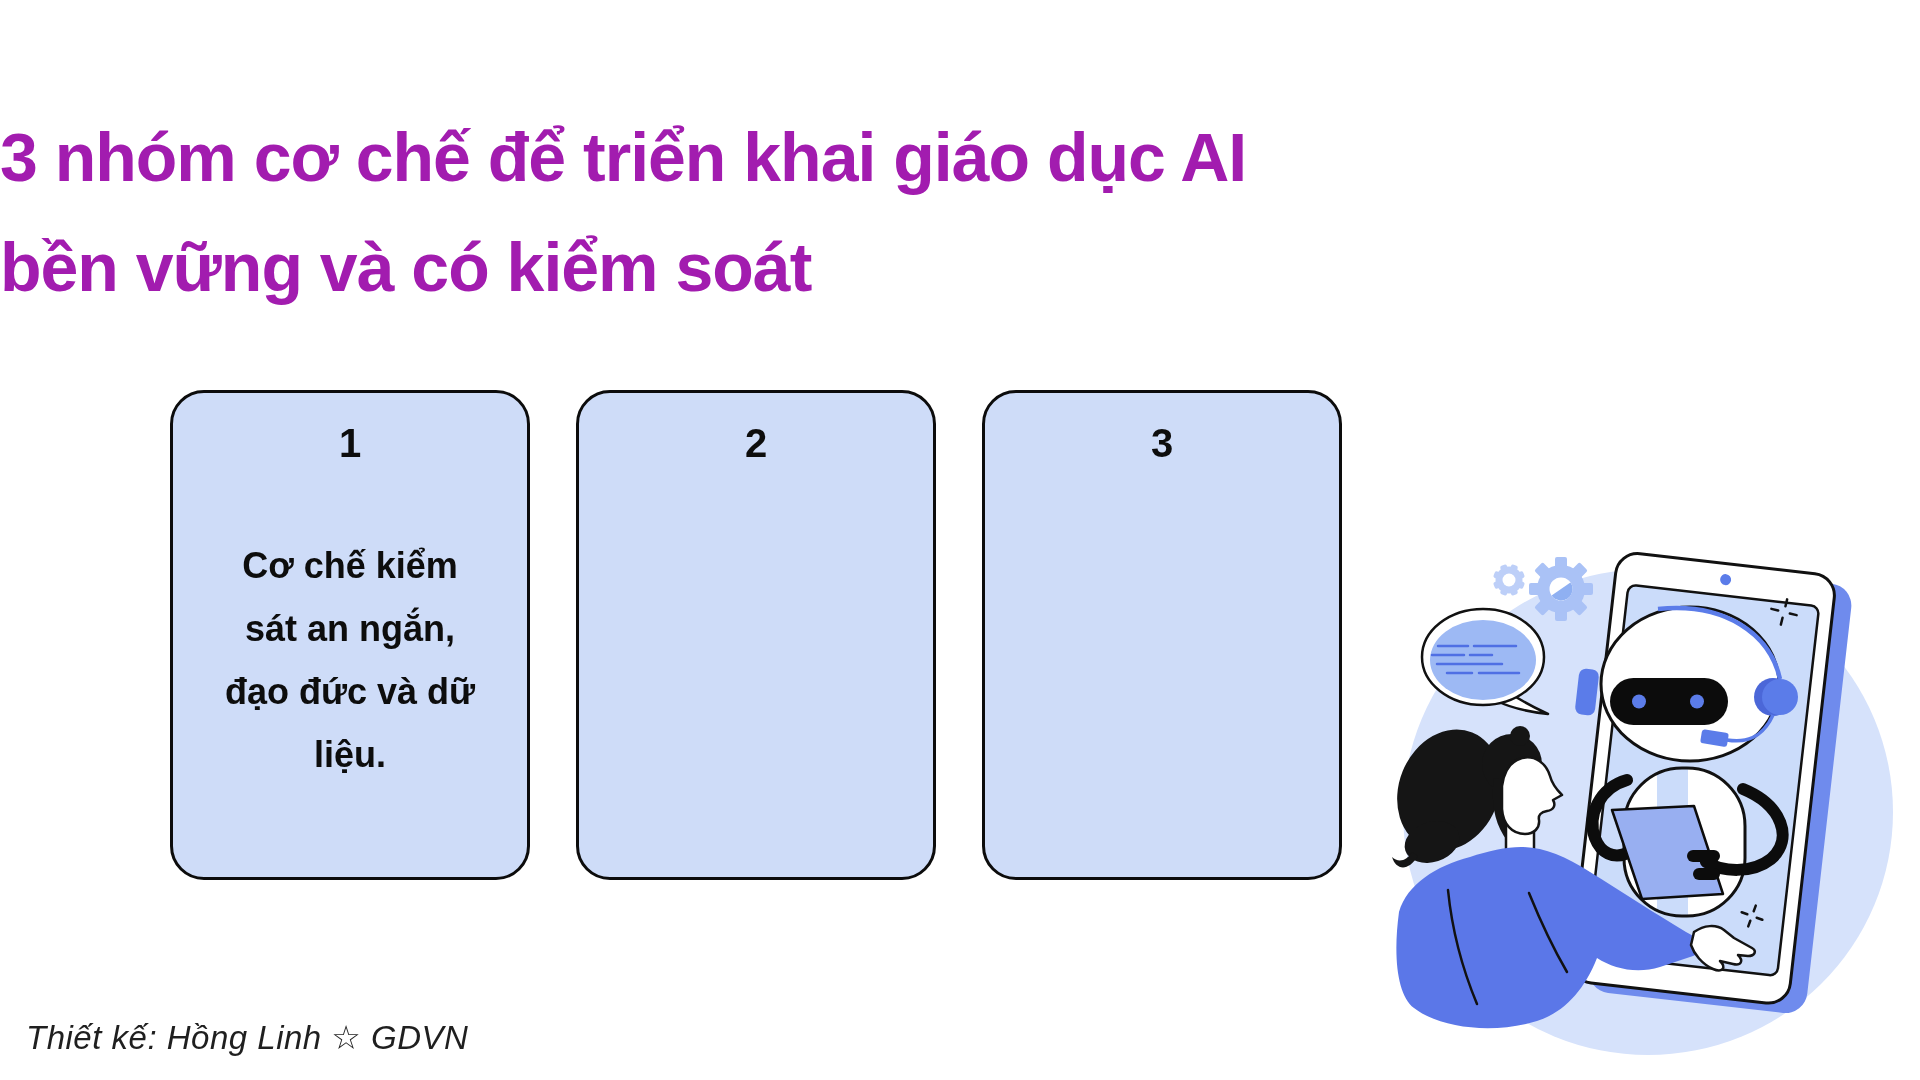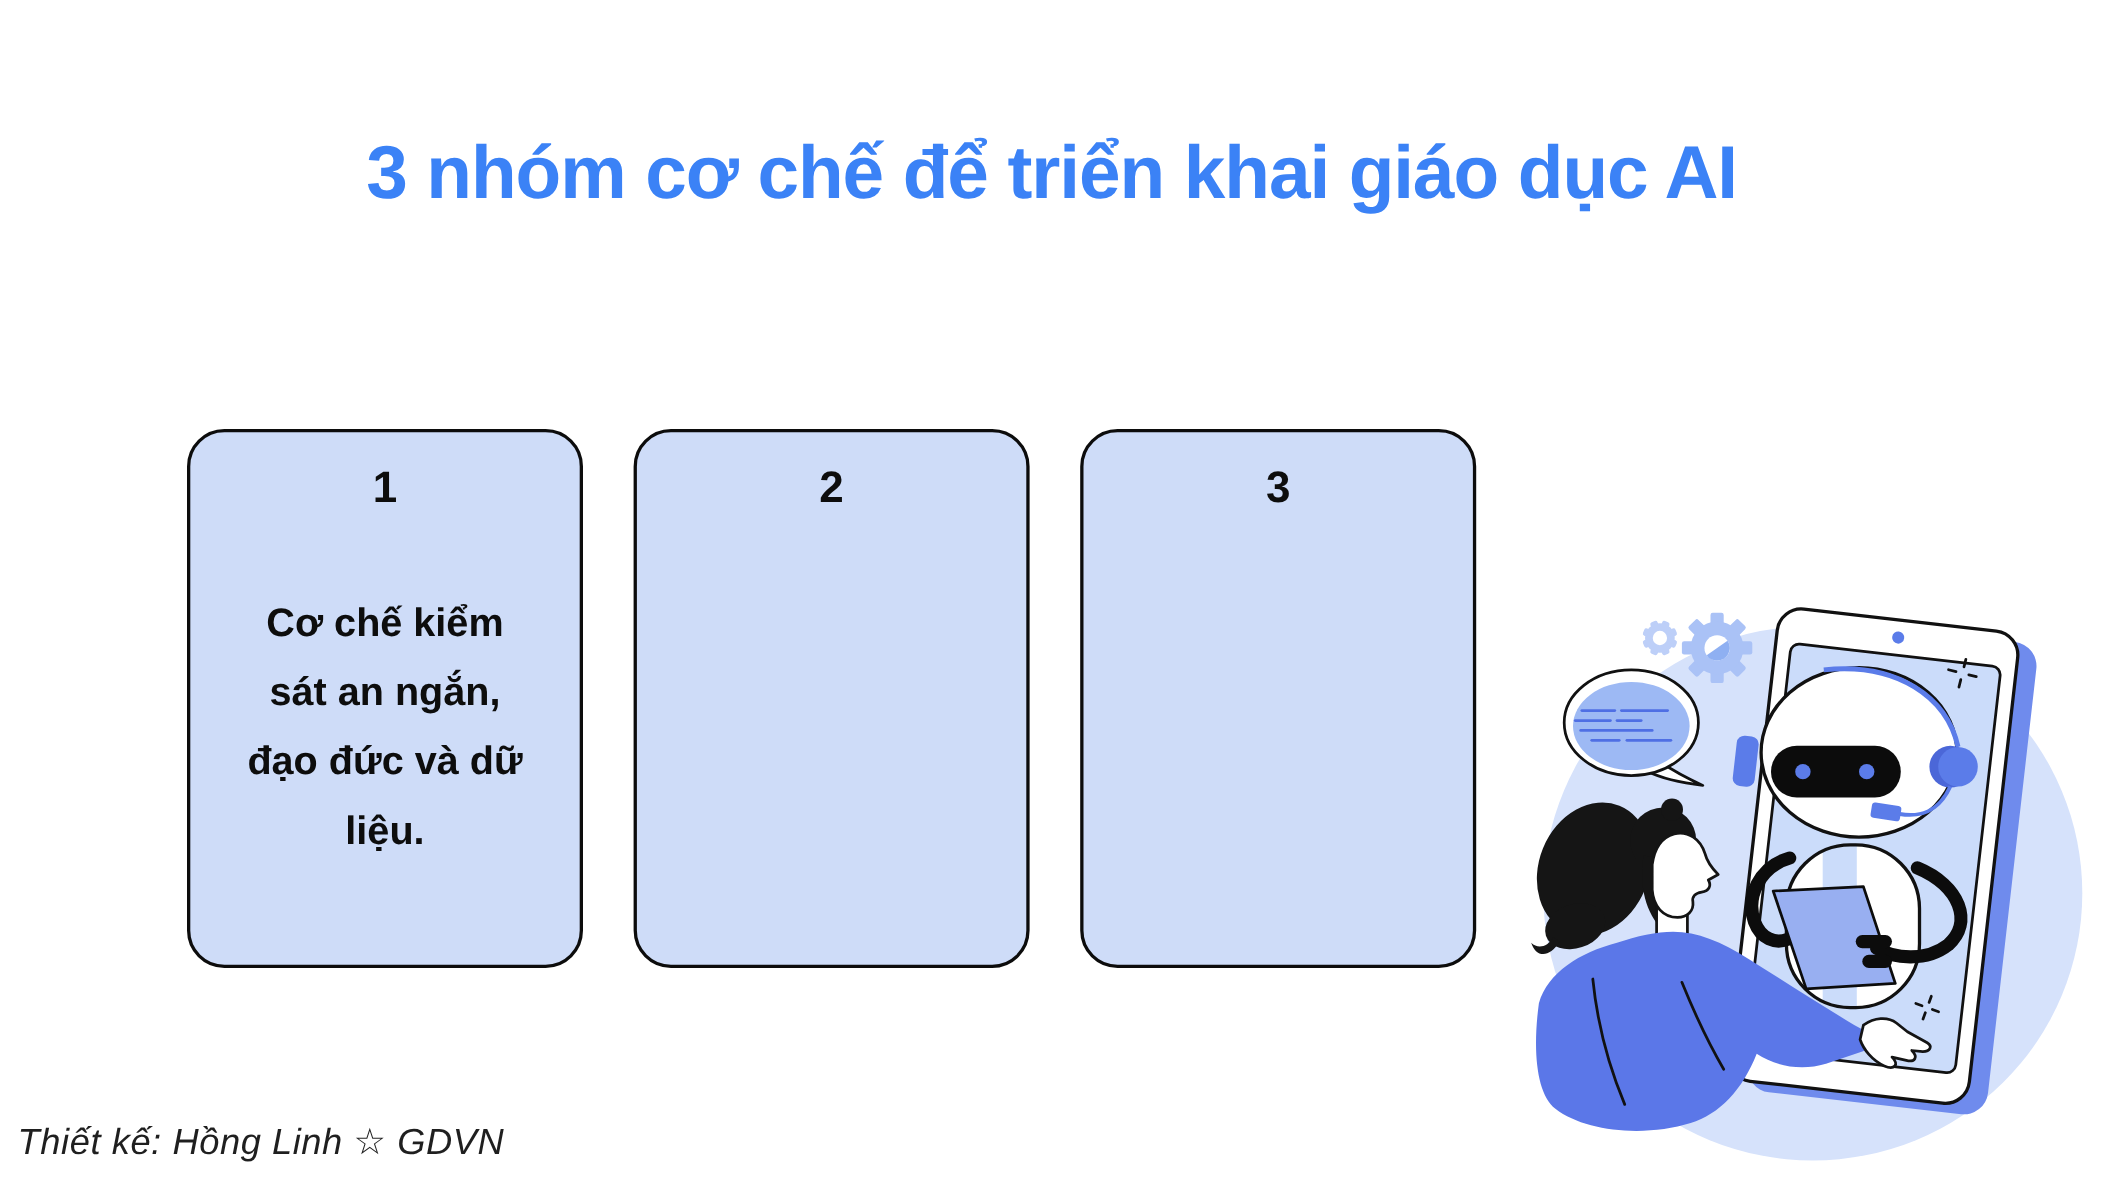--- a/index.html
+++ b/index.html
@@ -3,21 +3,21 @@
 <meta charset="utf-8">
 <style>
   html,body{margin:0;padding:0;}
   body{
     width:1920px;height:1080px;position:relative;overflow:hidden;
     background:#ffffff;
     font-family:"Liberation Sans","DejaVu Sans",sans-serif;
   }
   .title{
     position:absolute;left:0;top:102px;width:1912px;
-    text-align:center;color:#3b82f6;
+    text-align:left;color:#a21caf;
     font-size:68px;font-weight:800;line-height:110px;letter-spacing:-1px;
   }
   .cards-row{
     position:absolute;left:170px;top:390px;
     display:flex;gap:46px;
   }
   .card{
     box-sizing:border-box;width:360px;height:490px;
     background:#cedcf8;border:3px solid #0c0c0c;border-radius:34px;
     display:flex;flex-direction:column;align-items:center;
@@ -27,33 +27,34 @@
     font-size:40px;font-weight:800;color:#0d0d0d;line-height:1;margin-top:4px;
   }
   .card-body{
     flex:1;display:flex;align-items:center;justify-content:center;
   }
   .card-text{
     font-size:36px;font-weight:700;color:#0d0d0d;
     line-height:63px;text-align:center;
   }
   .footer-credit{
-    position:absolute;left:16px;top:1018px;
+    position:absolute;left:26px;top:1018px;
     font-size:33px;font-style:italic;font-weight:400;color:#1f1f1f;
     letter-spacing:0.5px;
   }
   .illustration{
     position:absolute;left:1380px;top:540px;width:516px;height:540px;
   }
 </style>
 </head>
 <body>
 
 <div class="title">
   <div>3 nhóm cơ chế để triển khai giáo dục AI</div>
+  <div>bền vững và có kiểm soát</div>
 </div>
 
 <div class="cards-row">
   <div class="card">
     <div class="card-number">1</div>
     <div class="card-body">
       <div class="card-text">
         <div>Cơ chế kiểm</div>
         <div>sát an ngắn,</div>
         <div>đạo đức và dữ</div>

